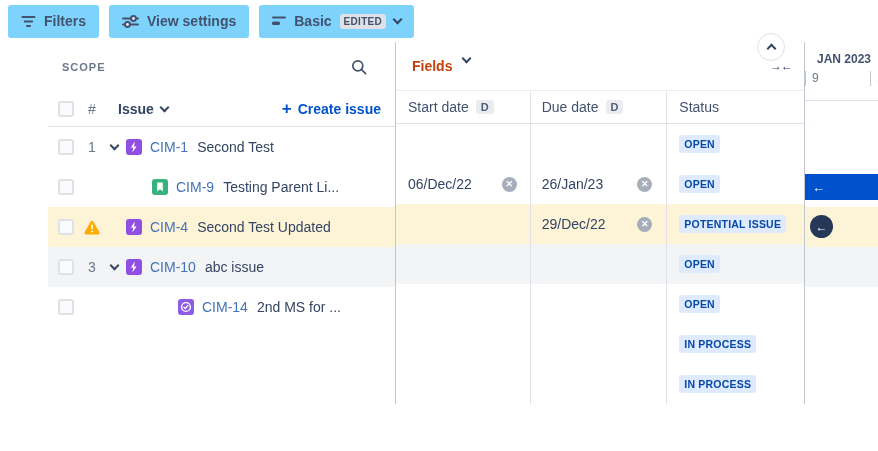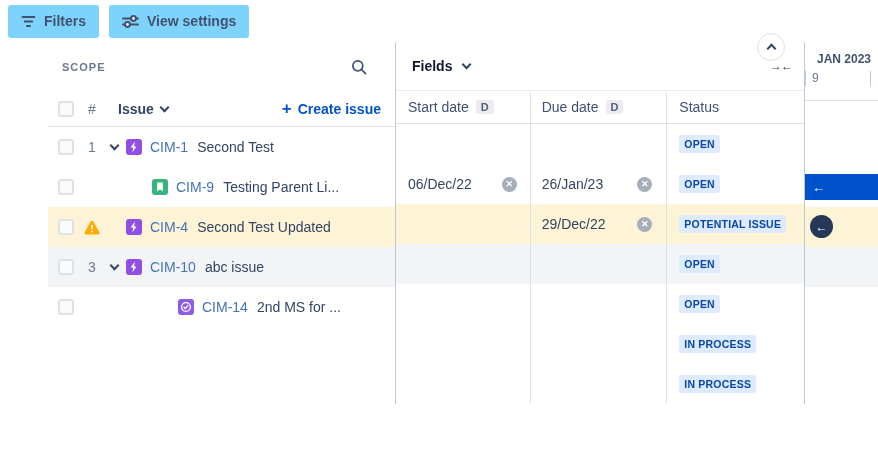--- a/index.html
+++ b/index.html
@@ -29,21 +29,21 @@
   .panel-timeline { flex:1; position:relative; overflow:hidden; }
   .scope-head { height:50px; display:flex; align-items:center; padding:0 14px; }
   .scope-title { font-size:11px; font-weight:700; color:#6B778C; letter-spacing:1px; }
   .scope-head .spacer { flex:1; }
   .scope-cols { height:35px; display:flex; align-items:center; border-bottom:1px solid #DFE1E6; }
   .hash { color:#6B778C; font-size:14px; margin-left:10px; width:16px; text-align:center; }
   .issue-col { margin-left:18px; font-size:14px; font-weight:600; color:#344563; display:flex; align-items:center; gap:7px; cursor:pointer; }
   .create-issue { margin-left:auto; margin-right:14px; color:#0052CC; font-size:14px; font-weight:600; display:flex; align-items:center; gap:6px; cursor:pointer; }
   .create-issue .plus { font-size:17px; font-weight:600; }
   .fields-head { height:50px; display:flex; align-items:center; padding:0 12px 0 16px; border-bottom:1px solid #EBECF0; }
-  .fields-title { font-size:14px; font-weight:600; color:#0f172a; display:flex; align-items:center; gap:11px; cursor:pointer; }
+  .fields-title { font-size:14px; font-weight:600; color:#c2410c; display:flex; gap:11px; cursor:pointer; }
   .collapse-cols { margin-left:auto; color:#344563; font-size:12px; font-weight:700; letter-spacing:-1px; cursor:pointer; }
   .fields-cols { height:34px; display:flex; align-items:center; border-bottom:1px solid #DFE1E6; }
   .fcol { display:flex; align-items:center; gap:7px; font-size:14px; color:#42526E; padding-left:12px; }
   .fcol.c1 { width:134px; } .fcol.c2 { width:136px; } .fcol.c3 { width:139px; padding-left:14px; }
   .dbadge { background:#EBECF0; color:#505F79; font-size:11px; font-weight:700; padding:1px 5px; border-radius:3px; }
   .vline { position:absolute; top:50px; bottom:0; width:1px; background:#DFE1E6; z-index:1; }
   
   .rows { flex:1; }
   .row { height:40px; display:flex; align-items:center; white-space:nowrap; overflow:hidden; }
   .row.warnbg { background:#FDF3D6; }
@@ -99,20 +99,31 @@
     <button class="tbtn">
       <span>
         <svg width="17" height="13" viewBox="0 0 17 13">
             <path d="M1 3.5h15M1 9.5h15" stroke="#42526E" stroke-width="2" stroke-linecap="round"></path>
             <circle cx="11.5" cy="3.5" r="2.4" fill="#F4F5F7" stroke="#42526E" stroke-width="2"></circle>
             <circle cx="5.5" cy="9.5" r="2.4" fill="#F4F5F7" stroke="#42526E" stroke-width="2"></circle>
           </svg>
       </span>
       <span>View settings</span>
     </button>
+    <button class="tbtn">
+      <span>
+        <svg width="14" height="12" viewBox="0 0 14 12">
+            <path d="M1 2.5h12" stroke="#42526E" stroke-width="2" stroke-linecap="round"></path>
+            <rect x="0" y="6.5" width="8" height="3.4" rx="1.5" fill="#42526E"></rect>
+          </svg>
+      </span>
+      <span>Basic</span>
+      <span class="badge-edited">EDITED</span>
+      <span class="chev"></span>
+    </button>
   </div>
 
   <div class="content">
 
     <div class="panel-scope">
       <div class="scope-head">
         <span class="scope-title">SCOPE</span>
         <span class="spacer"></span>
         <span style="margin-right:14px;">
           <svg width="16" height="16" viewBox="0 0 16 16">

